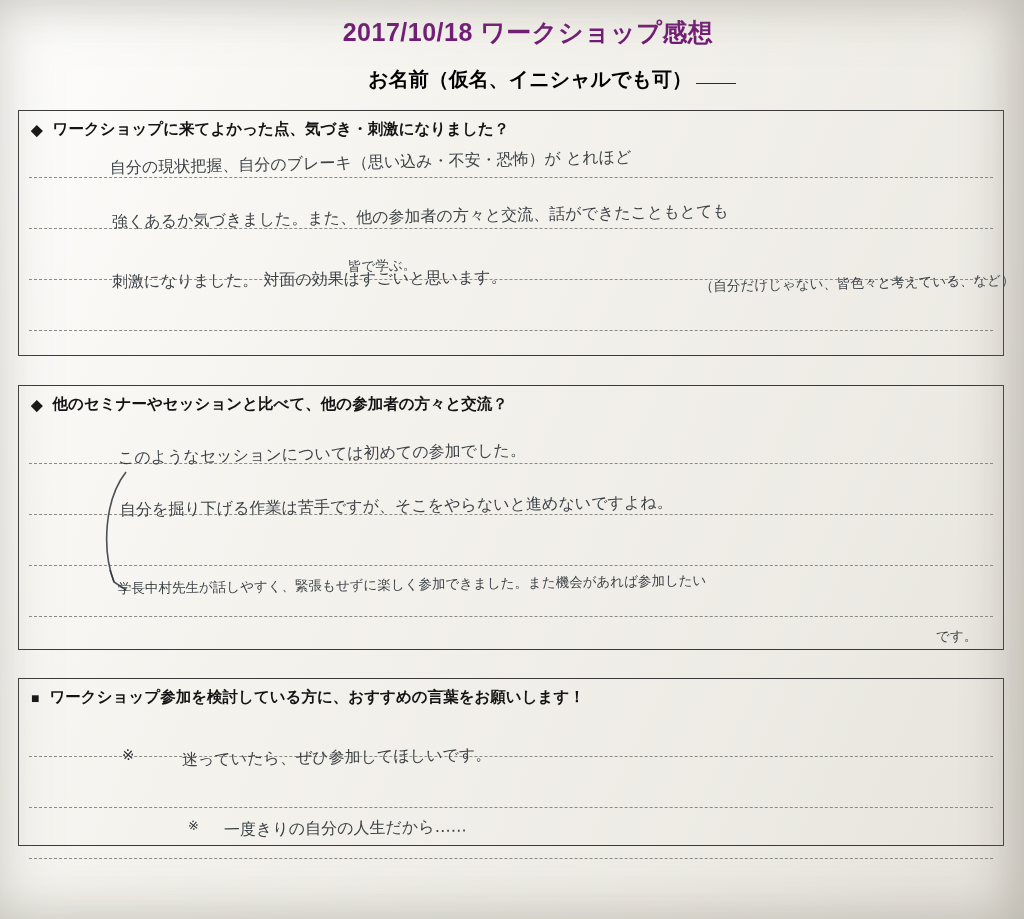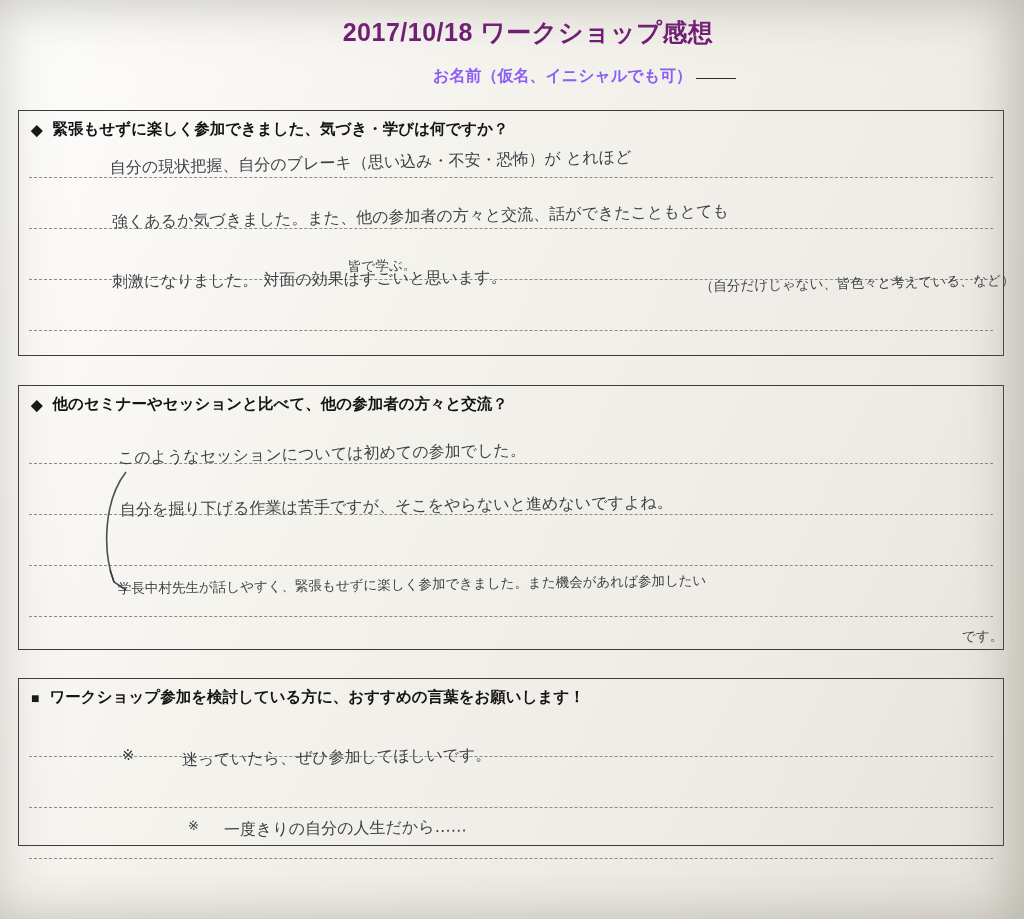--- a/index.html
+++ b/index.html
@@ -40,23 +40,23 @@
     text-align: center;
     font-size: 25px;
     font-weight: bold;
     color: #701a75;
     letter-spacing: 0.5px;
   }
   .name-line {
     position: absolute;
     top: 66px;
     right: 288px;
-    font-size: 16px;
+    font-size: 20px;
     font-weight: bold;
-    color: #8b5cf6;
+    color: #000000;
     white-space: nowrap;
   }
   .name-blank {
     display: inline-block;
     width: 40px;
     border-bottom: 1.6px solid #2a2a2a;
     margin-left: 4px;
     vertical-align: 2px;
   }
 
@@ -128,21 +128,21 @@
 
   <div class="doc-title">2017/10/18 ワークショップ感想</div>
 
   <div class="name-line">
     <span>お名前（仮名、イニシャルでも可）</span><span class="name-blank"></span>
   </div>
 
   <div class="qbox" style="top:110px; height:246px;">
     <div class="qhead">
       <span class="mark bullet-diamond"></span>
-      <span>緊張もせずに楽しく参加できました、気づき・学びは何ですか？</span>
+      <span>ワークショップに来てよかった点、気づき・刺激になりました？</span>
     </div>
     <div class="rules">
       <div class="rule" style="margin:31px 10px 0 10px;"></div>
       <div class="rule" style="margin:50px 10px 0 10px;"></div>
       <div class="rule" style="margin:50px 10px 0 10px;"></div>
       <div class="rule" style="margin:50px 10px 0 10px;"></div>
     </div>
   </div>
 
   <div class="ink" style="left:110px; top:158px; transform: rotate(-1.2deg);">自分の現状把握、自分のブレーキ（思い込み・不安・恐怖）が とれほど</div>
@@ -160,21 +160,21 @@
       <div class="rule" style="margin:42px 10px 0 10px;"></div>
       <div class="rule" style="margin:50px 10px 0 10px;"></div>
       <div class="rule" style="margin:50px 10px 0 10px;"></div>
       <div class="rule" style="margin:50px 10px 0 10px;"></div>
     </div>
   </div>
 
   <div class="ink" style="left:118px; top:448px; transform: rotate(-1.1deg);">このようなセッションについては初めての参加でした。</div>
   <div class="ink" style="left:120px; top:500px; transform: rotate(-0.8deg);">自分を掘り下げる作業は苦手ですが、そこをやらないと進めないですよね。</div>
   <div class="ink sm" style="left:118px; top:580px; transform: rotate(-0.8deg);">学長中村先生が話しやすく、緊張もせずに楽しく参加できました。また機会があれば参加したい</div>
-  <div class="ink sm" style="left:962px; top:628px; transform: rotate(-1deg);">です。</div>
+  <div class="ink sm" style="left:936px; top:628px; transform: rotate(-1deg);">です。</div>
   <svg class="hand-curve" style="left:96px; top:470px;" width="40" height="135" viewBox="0 0 40 135">
     <path d="M30 2 C 8 30, 6 80, 18 112 L 30 120" fill="none" stroke="#2d3338" stroke-width="1.6" opacity="0.85"></path>
     <path d="M18 112 L 14 100" fill="none" stroke="#2d3338" stroke-width="1.4" opacity="0.85"></path>
   </svg>
 
   <div class="qbox" style="top:678px; height:168px;">
     <div class="qhead">
       <span class="mark bullet-square"></span>
       <span>ワークショップ参加を検討している方に、おすすめの言葉をお願いします！</span>
     </div>

